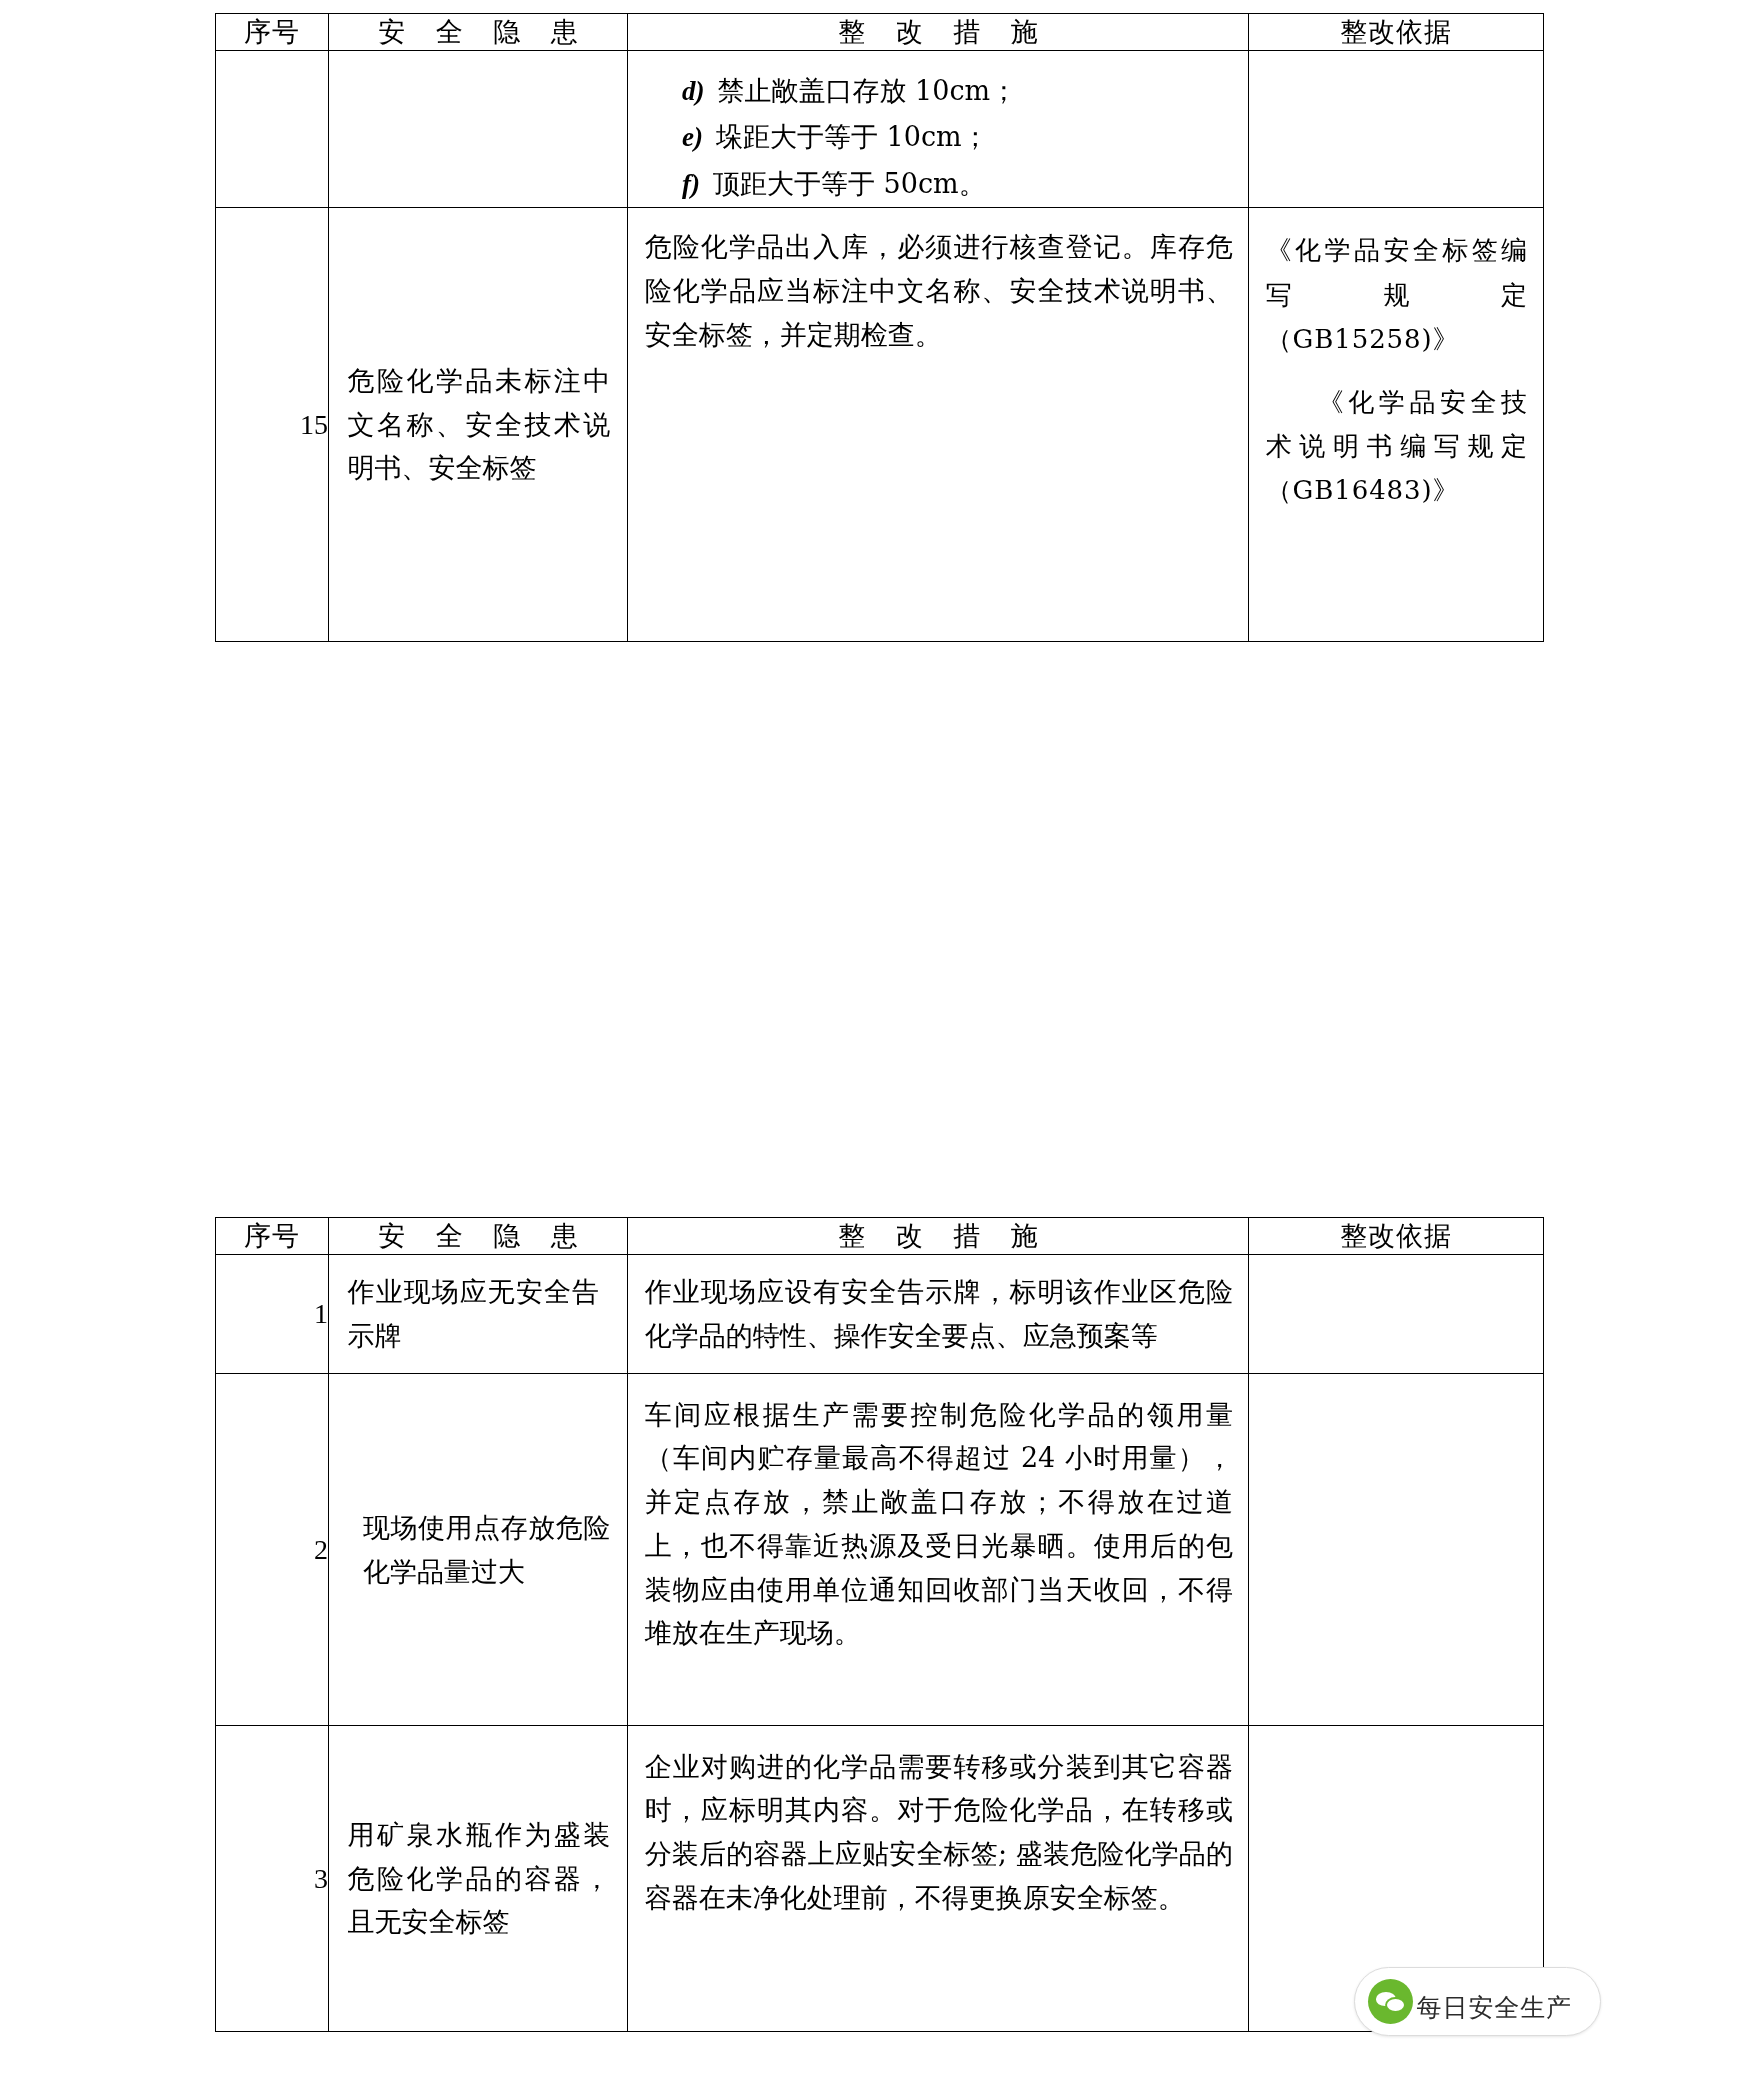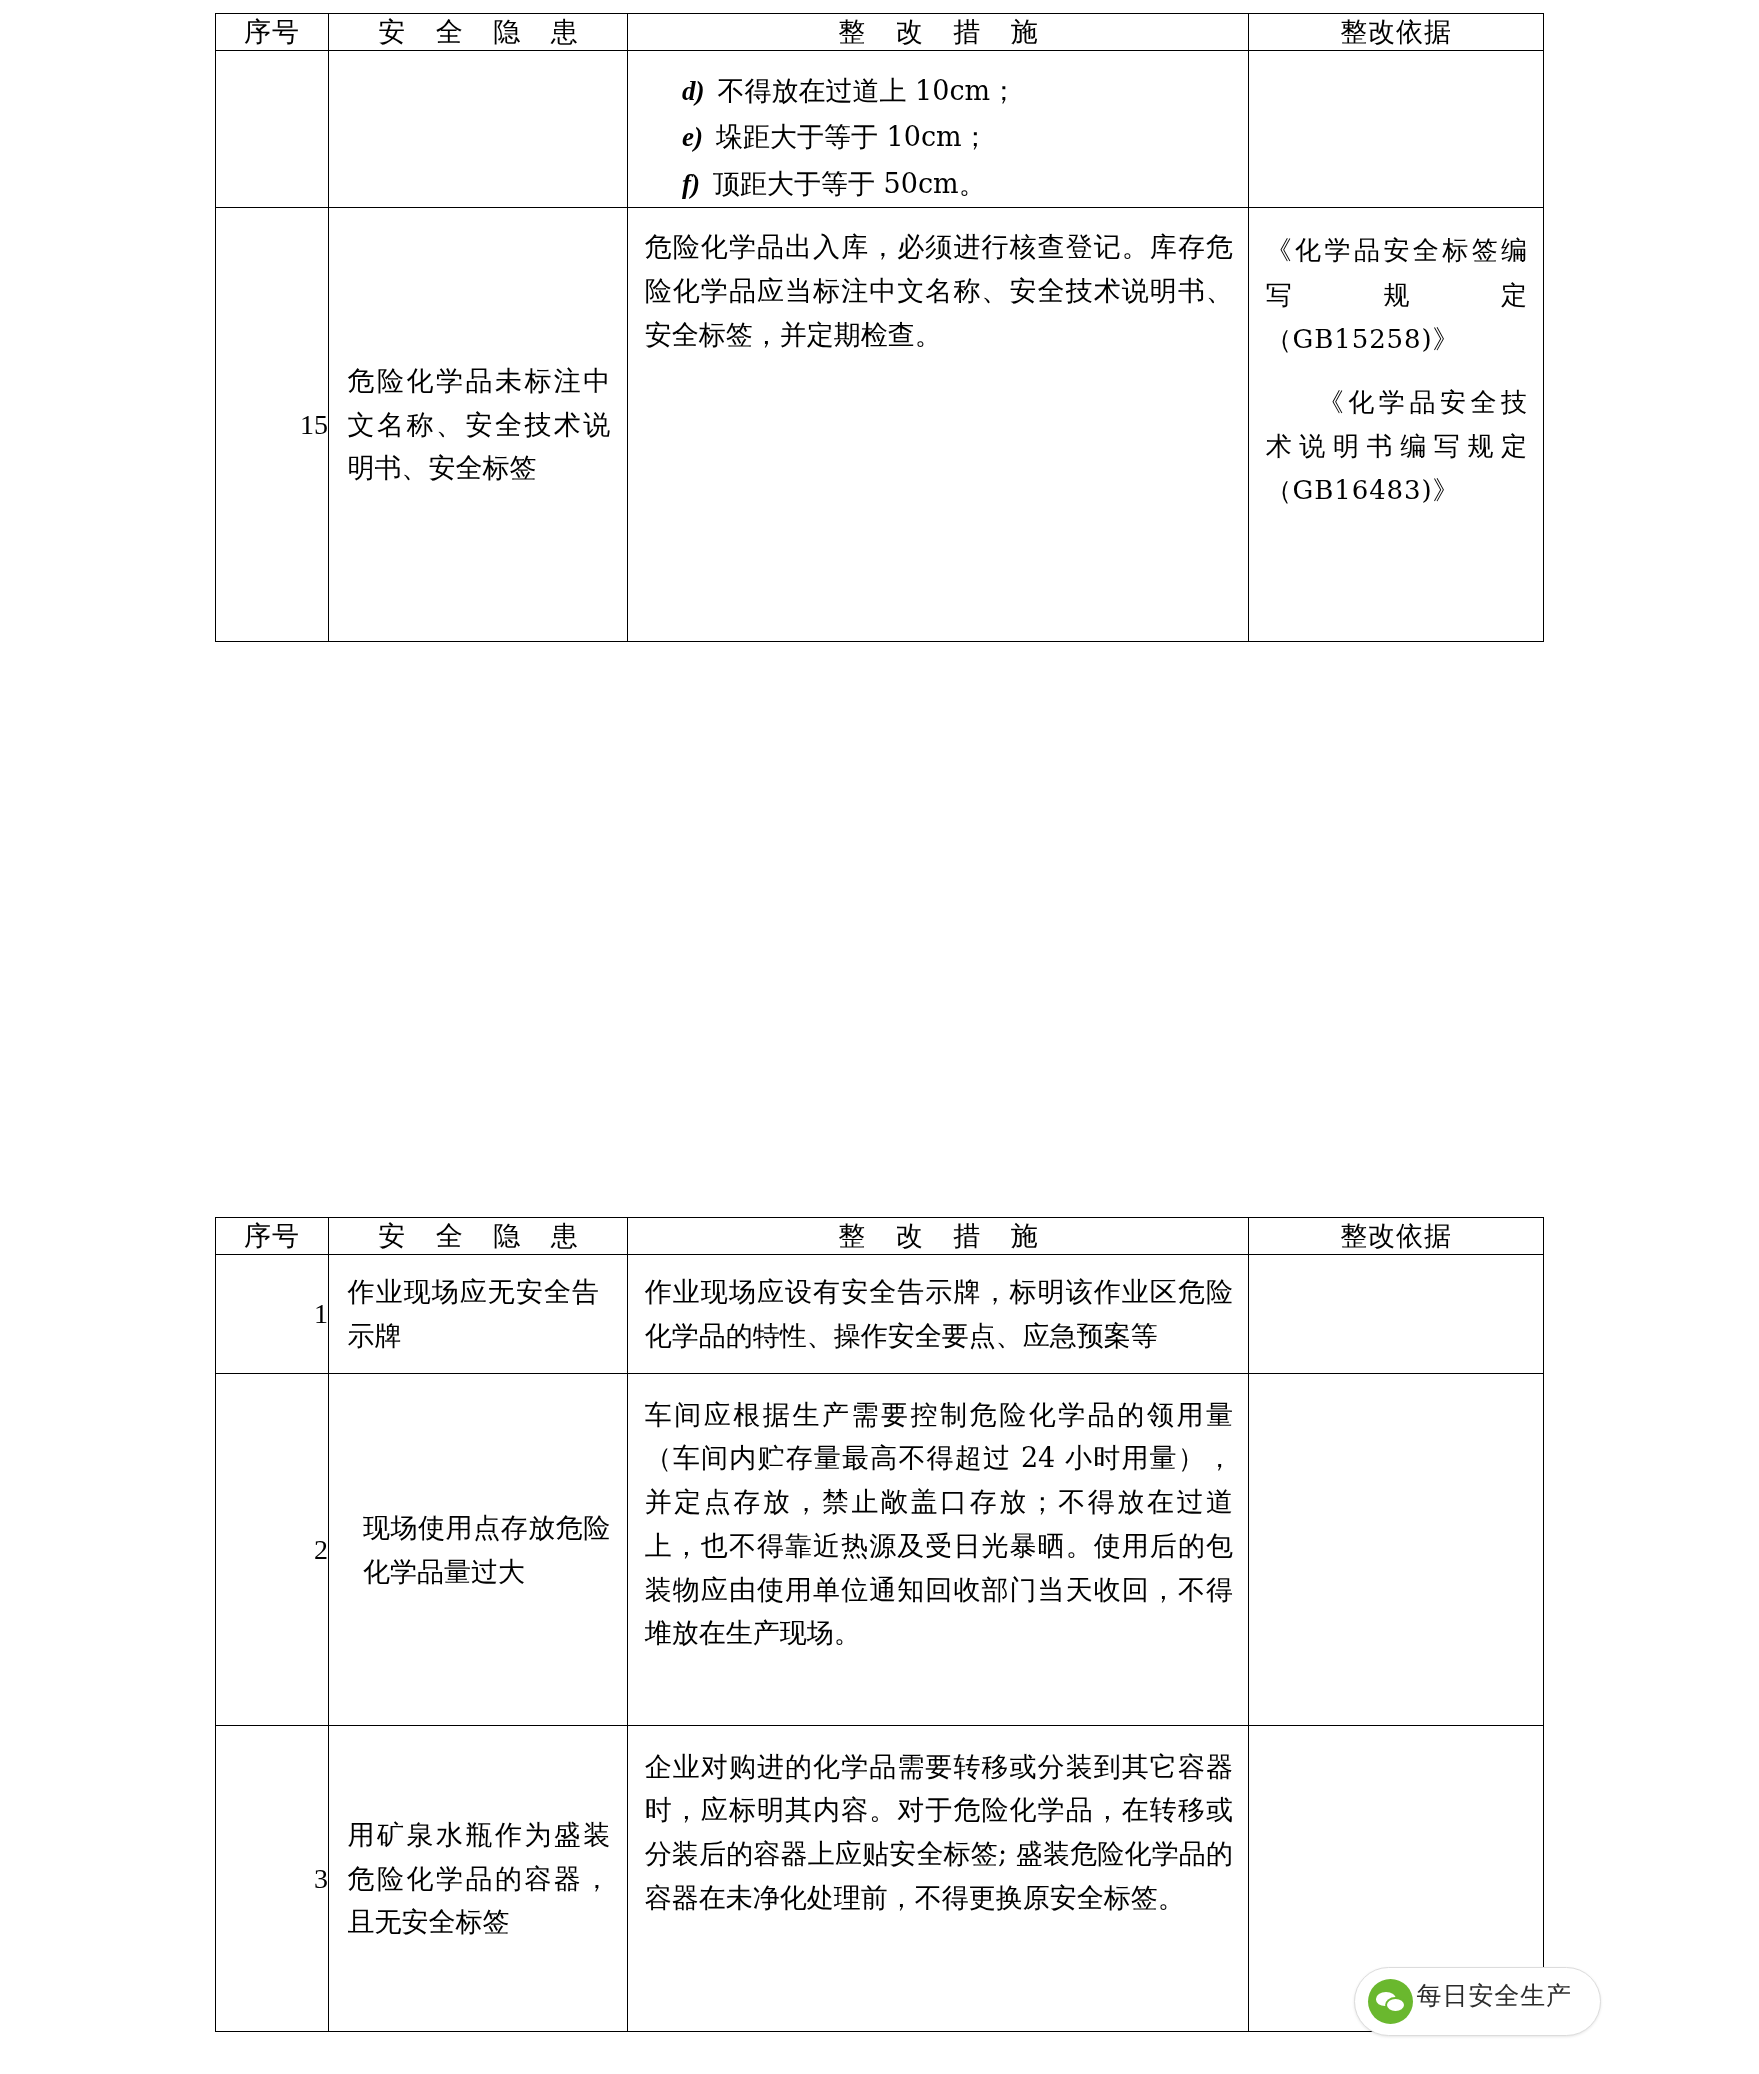--- a/index.html
+++ b/index.html
@@ -90,21 +90,21 @@
     font-size: 35px;
     letter-spacing: 0.9px;
   }
 
   
   .badge {
     position: absolute;
     right: 26px;
     bottom: 39px;
     display: flex;
-    align-items: flex-start;
+    align-items: flex-end;
     gap: 4px;
     background: #ffffff;
     border: 1.9px solid #dcdcdc;
     border-radius: 43px;
     padding: 11px 28px 11px 13px;
     box-shadow: 0 0.9px 2.8px rgba(0,0,0,0.10);
   }
   .badge .wechat {
     width: 45px; height: 45px;
     border-radius: 50%;
@@ -156,21 +156,21 @@
         <th class="hdr-cell spaced">整 改 措 施</th>
         <th class="hdr-cell outer-right">整改依据</th>
       </tr>
     </thead>
     <tbody>
       <tr style="height:134px;">
         <td class="num-cell outer-left"></td>
         <td class="txt-cell"></td>
         <td class="txt-cell top-v" style="padding-left:54px; padding-top:16.7px;">
           <div class="list-line">
-            <span class="marker">d)</span><span>不得放在过道上 10cm；</span>
+            <span class="marker">d)</span><span>禁止敞盖口存放 10cm；</span>
           </div>
           <div class="list-line">
             <span class="marker">e)</span><span>垛距大于等于 10cm；</span>
           </div>
           <div class="list-line">
             <span class="marker">f)</span><span>顶距大于等于 50cm。</span>
           </div>
         </td>
         <td class="txt-cell outer-right"></td>
       </tr>

